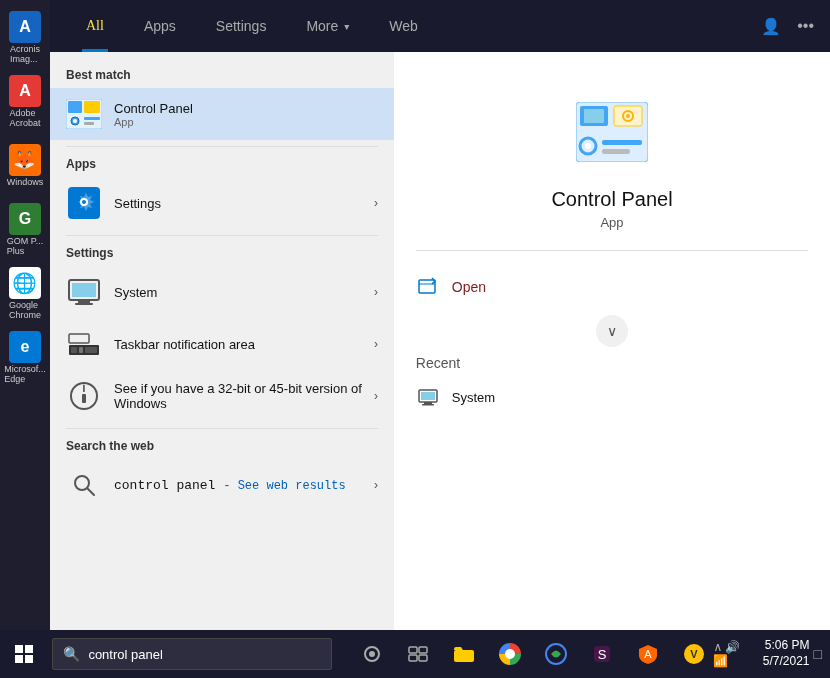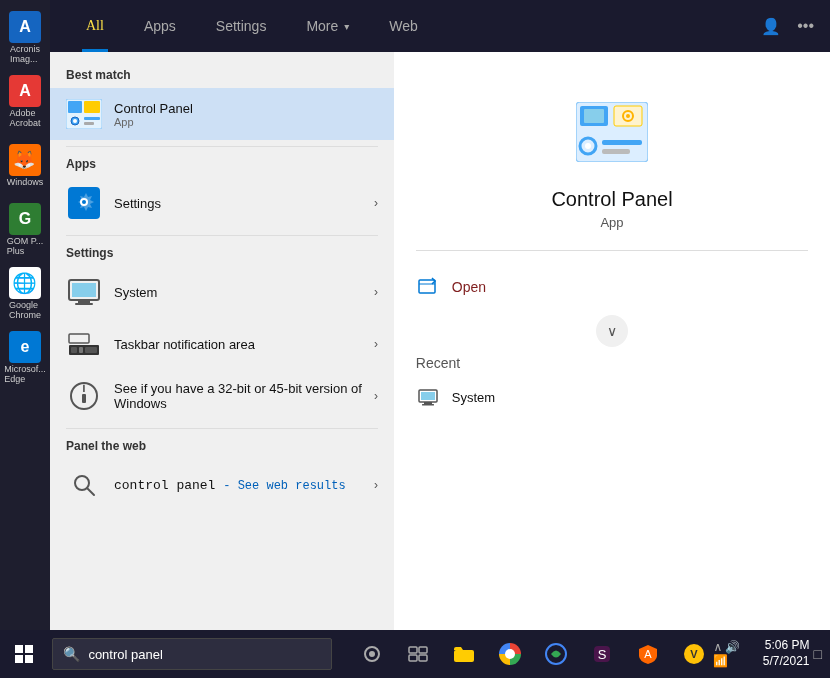--- a/index.html
+++ b/index.html
@@ -406,21 +406,21 @@
           </svg>
         </div>
         <div class="result-text">
           <div class="result-title">See if you have a 32-bit or 45-bit version of Windows</div>
         </div>
         <div class="result-arrow">›</div>
       </div>
 
       <div class="divider"></div>
 
-      <div class="section-header">Panel the web</div>
+      <div class="section-header">Search the web</div>
       <div class="web-search-item">
         <div class="result-icon">
           <svg width="24" height="24" viewBox="0 0 24 24">
             <circle cx="10" cy="10" r="7" fill="none" stroke="#555" stroke-width="2"></circle>
             <line x1="15" y1="15" x2="22" y2="22" stroke="#555" stroke-width="2" stroke-linecap="round"></line>
           </svg>
         </div>
         <div class="web-item-text">
           <span>control panel</span>
           <span class="web-see">- See web results</span>

